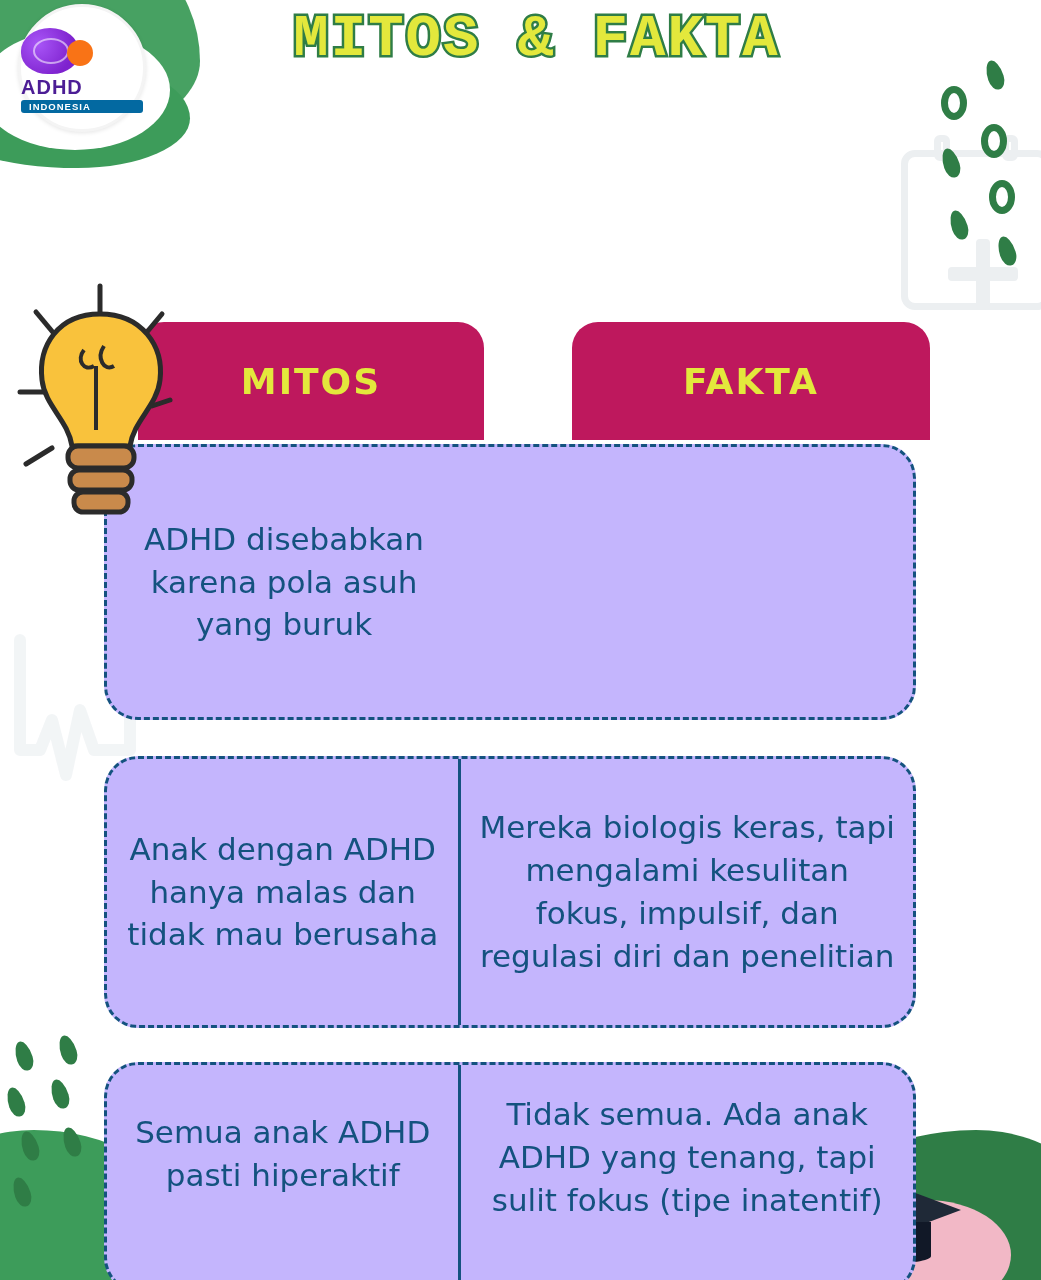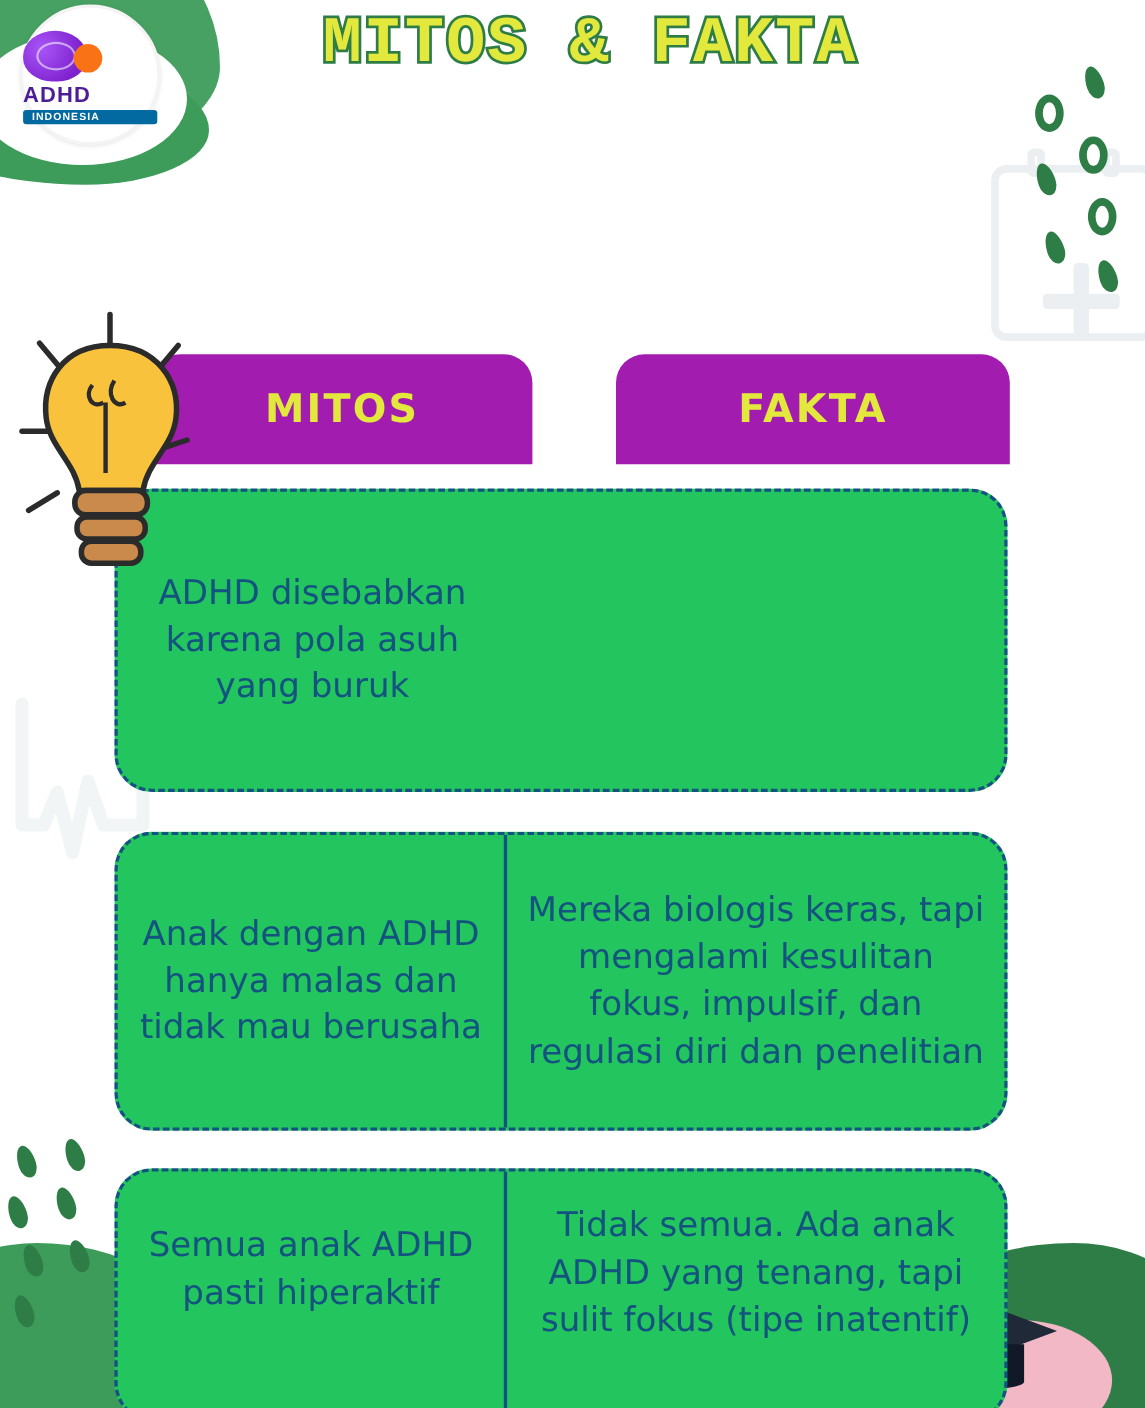--- a/index.html
+++ b/index.html
@@ -201,44 +201,44 @@
     position: absolute;
     left: 12px; top: 280px;
     width: 180px; height: 260px;
     z-index: 5;
   }
 
   
   .pill {
     position: absolute;
     top: 322px;
-    height: 100px;
-    background: #a21caf;
+    height: 118px;
+    background: #be185d;
     border-radius: 26px 26px 0 0;
     display: flex;
     align-items: center;
     justify-content: center;
     color: #e3e83c;
     font-family: "DejaVu Sans", sans-serif;
     font-weight: bold;
     font-size: 36px;
     letter-spacing: 2px;
     z-index: 2;
   }
   .pill-mitos { left: 138px; width: 346px; }
-  .pill-fakta { left: 560px; width: 358px; }
+  .pill-fakta { left: 572px; width: 358px; }
 
   
   .row {
     position: absolute;
     left: 104px;
     width: 812px;
     border: 3px dashed #14527f;
     border-radius: 34px;
-    background: #22c55e;
+    background: #c4b5fd;
     display: flex;
     z-index: 3;
     justify-content: space-between;
   }
   .row-1 { top: 444px; height: 276px; }
   .row-2 { top: 756px; height: 272px; }
   .row-3 { top: 1062px; height: 230px; }
 
   .cell {
     display: flex;

